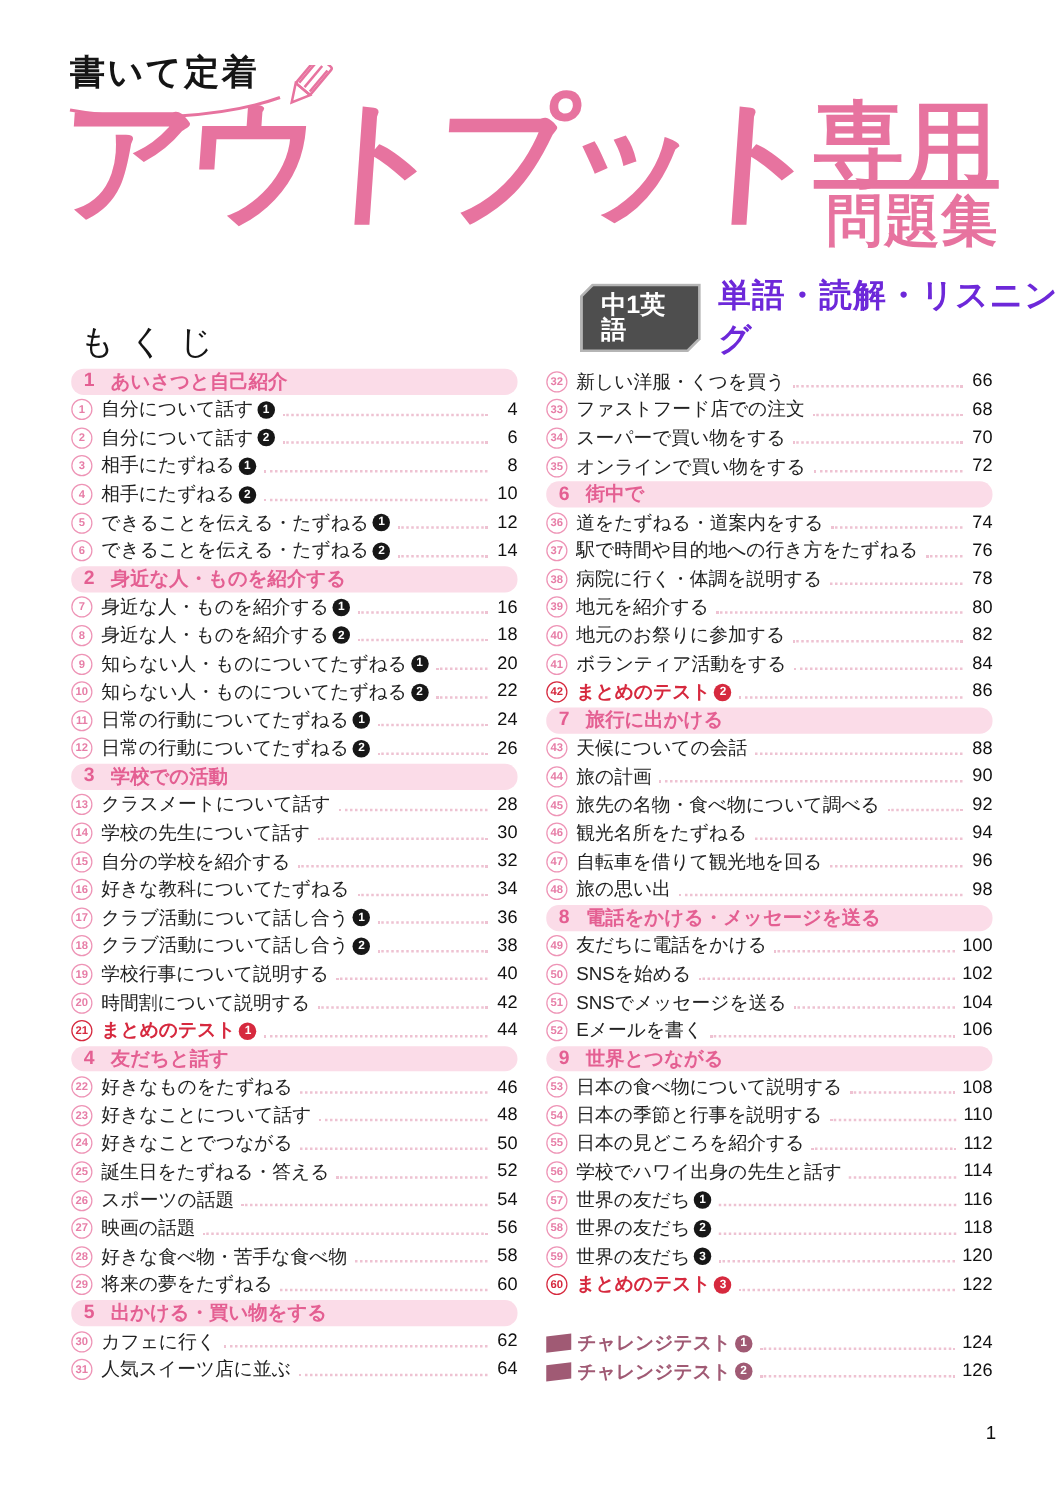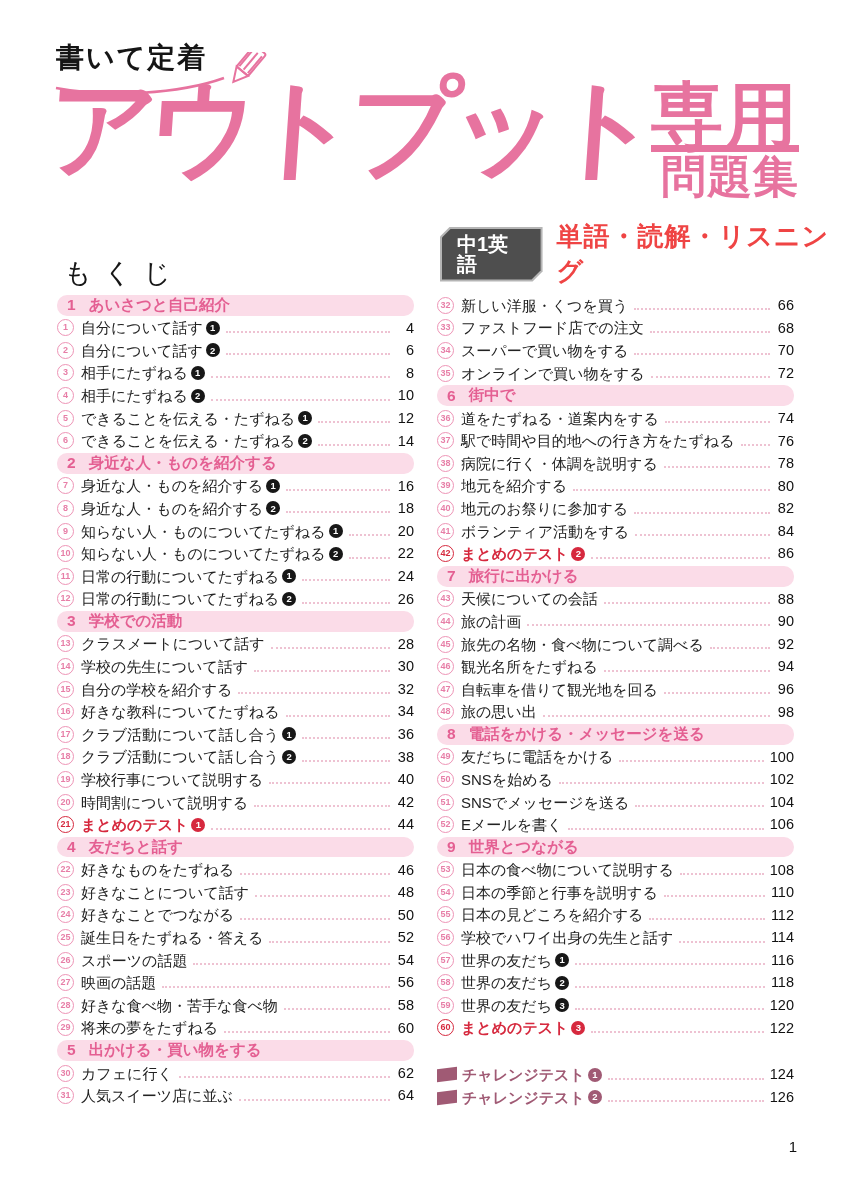--- a/index.html
+++ b/index.html
@@ -19,32 +19,32 @@
     font-size:108px;font-weight:900;line-height:1.25;letter-spacing:-10px;
     color:#e7739f;transform:skewX(-4deg);white-space:nowrap;
   }
   .logo-right{
     position:absolute;right:50px;top:80px;text-align:right;color:#e7739f;
     font-weight:900;line-height:1;
   }
   .logo-right .senyou{font-size:72px;letter-spacing:2px;text-decoration:underline;}
   .logo-right .mondaishu{font-size:45px;letter-spacing:1px;margin-top:2px;}
   .badge-row{
-    position:absolute;left:440px;top:219px;display:flex;align-items:center;gap:14px;
+    position:absolute;left:464px;top:219px;display:flex;align-items:center;gap:14px;
   }
   .grade-badge-outer{
     background:#b5b5b5;padding:2px;
     clip-path:polygon(10px 0,100% 0,100% calc(100% - 10px),calc(100% - 10px) 100%,0 100%,0 10px);
   }
   .grade-badge{
     background:#4e4e4e;color:#ffffff;font-weight:700;font-size:20px;
     padding:5px 15px 6px 15px;line-height:1;
     clip-path:polygon(9px 0,100% 0,100% calc(100% - 9px),calc(100% - 9px) 100%,0 100%,0 9px);
   }
-  .subtitle{font-size:26px;font-weight:900;color:#ef4444;letter-spacing:1px;}
+  .subtitle{font-size:26px;font-weight:900;color:#6d28d9;letter-spacing:1px;}
   
   .toc-title{
     position:absolute;left:64px;top:260px;font-size:27px;font-weight:400;
     color:#151515;letter-spacing:12px;line-height:1;
   }
   .toc-cols{
     position:absolute;left:57px;top:294px;width:737px;display:flex;gap:23px;
   }
   .toc-col{width:357px;}
   .band{

